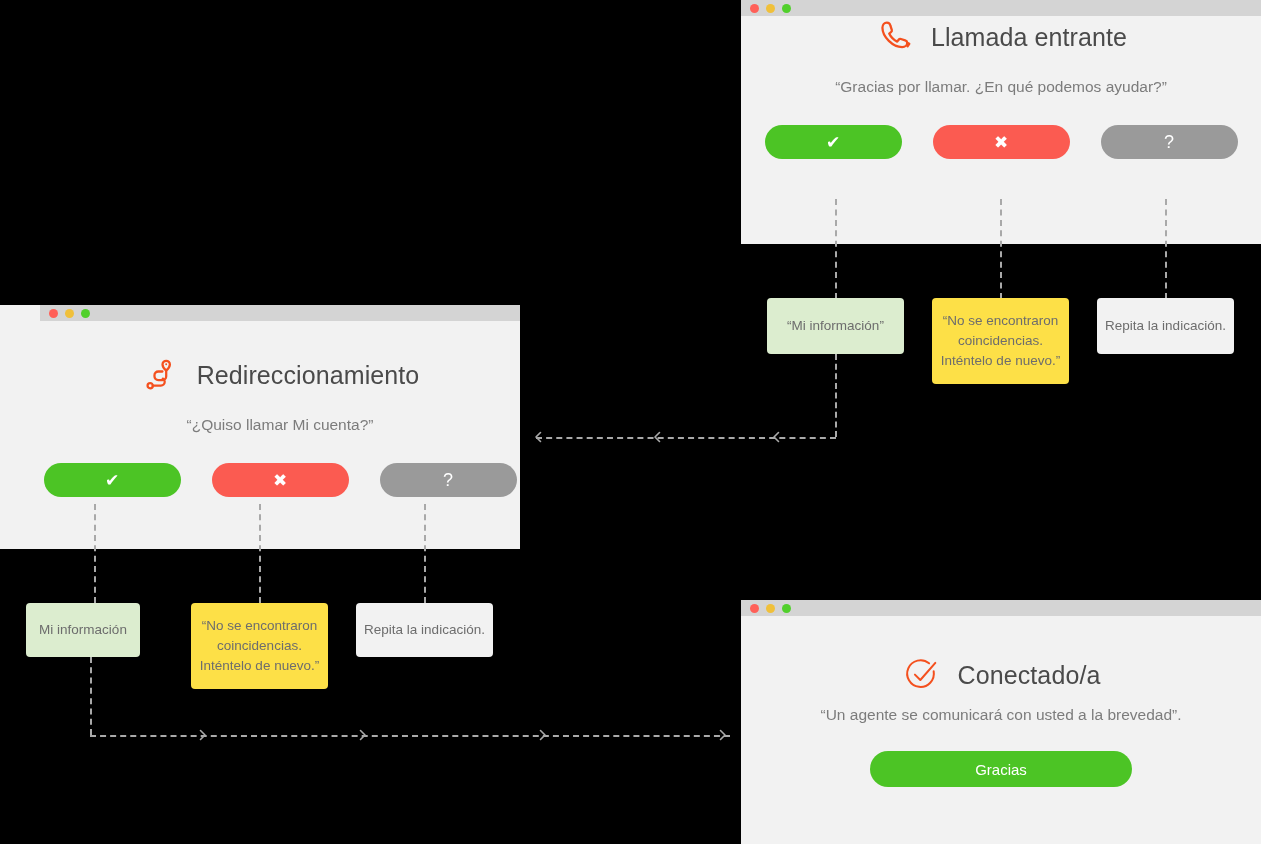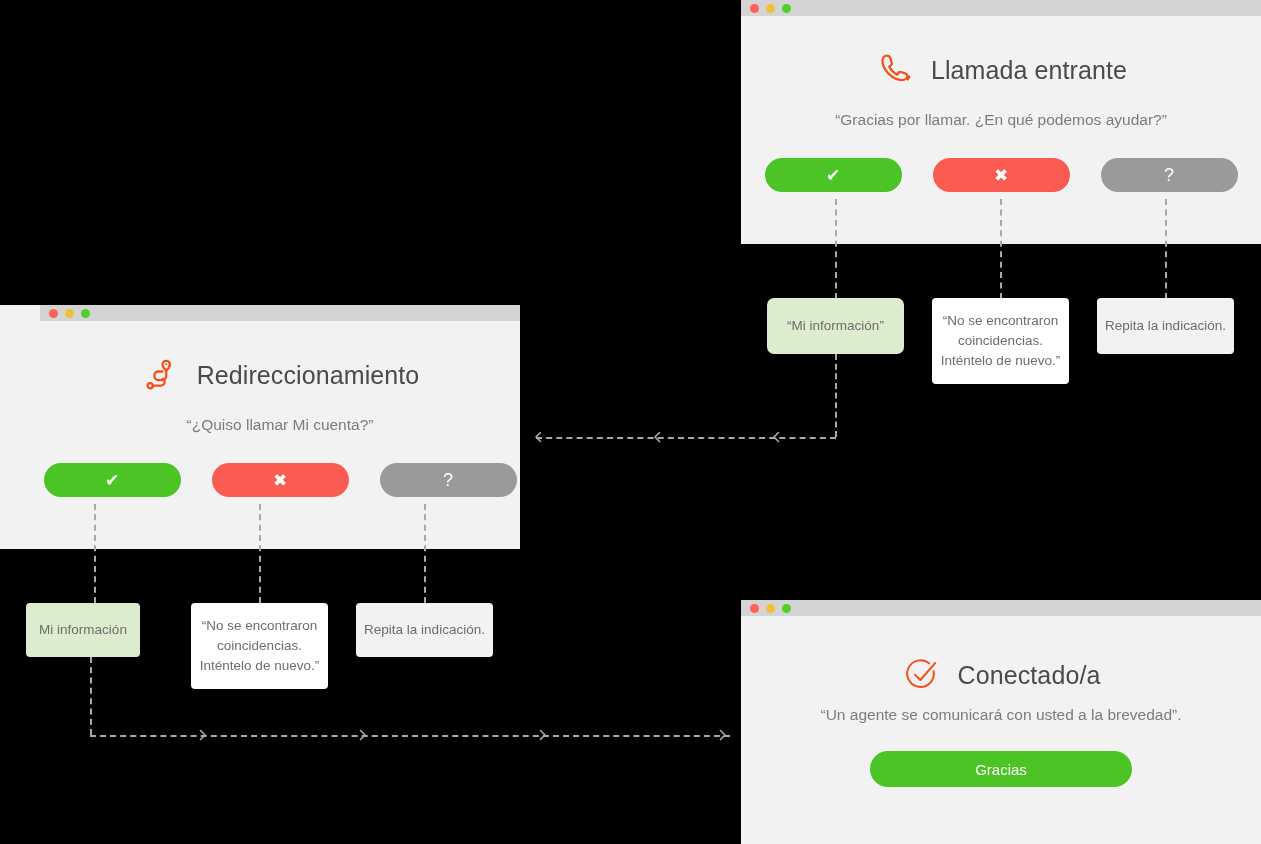--- a/index.html
+++ b/index.html
@@ -55,21 +55,21 @@
 
   
   .node {
     position: absolute;
     display: flex; align-items: center; justify-content: center;
     text-align: center; border-radius: 4px;
     font-size: 13.5px; line-height: 20px; color: #6d6d6d;
     padding: 6px 8px;
   }
   .node.green { background: #dcedcf; }
-  .node.pink  { background: #ffffff; }
+  .node.pink  { background: #fde047; }
   .node.gray  { background: #f2f2f2; }
 
   
   .vline {
     position: absolute; width: 0;
     border-left: 2px dashed #a9a9a9;
   }
   .hline {
     position: absolute; height: 0;
     border-top: 2px dashed #a9a9a9;
@@ -84,21 +84,21 @@
 <div id="stage">
 
   <div class="window" style="left:741px; top:0; width:520px; height:244px;">
     <div class="titlebar">
       <span class="dot red"></span>
       <span class="dot yellow"></span>
       <span class="dot green"></span>
     </div>
     <div class="win-body">
 
-      <div class="headline" style="margin-top:33px;">
+      <div class="headline" style="">
         <span class="icon">
           <svg width="42" height="42" viewBox="0 0 48 48" fill="none" stroke="#f4501e" stroke-width="2.6" stroke-linecap="round" stroke-linejoin="round">
             <path d="M13.5 7.5c-2.6 0-5 2.3-5 6 0 10.5 12 22 22.5 22 3.6 0 5.8-2.4 5.8-5 0-1.3-1-2.2-2.3-2.6l-4.9-1.6c-1-.3-2 .1-2.6.9l-1.6 2.1c-4-1.9-7.3-5.2-9.2-9.2l2.1-1.6c.8-.6 1.2-1.6.9-2.6l-1.6-4.9C17.1 8.4 15.1 7.5 13.5 7.5z"></path>
             <path d="M36.8 30.5l2.4 1.3-2 2.9"></path>
           </svg>
         </span>
         <span class="title">Llamada entrante</span>
       </div>
 
       <div class="prompt" style="margin-top:20px;">“Gracias por llamar. ¿En qué podemos ayudar?”</div>
@@ -114,21 +114,21 @@
           <span class="qmark">?</span>
         </div>
       </div>
     </div>
   </div>
 
   <div class="vline" style="left:835px; top:199px; height:100px;"></div>
   <div class="vline" style="left:1000px; top:199px; height:100px;"></div>
   <div class="vline" style="left:1165px; top:199px; height:100px;"></div>
 
-  <div class="node green" style="left:767px; top:298px; width:137px; height:56px;border-radius:7px;">
+  <div class="node green" style="left:767px; top:298px; width:137px; height:56px;">
     <span>“Mi información”</span>
   </div>
   <div class="node pink" style="left:932px; top:298px; width:137px; height:86px;">
     <span>“No se encontraron coincidencias. Inténtelo de nuevo.”</span>
   </div>
   <div class="node gray" style="left:1097px; top:298px; width:137px; height:56px;">
     <span>Repita la indicación.</span>
   </div>
 
   <div class="vline" style="left:835px; top:354px; height:83px;"></div>

